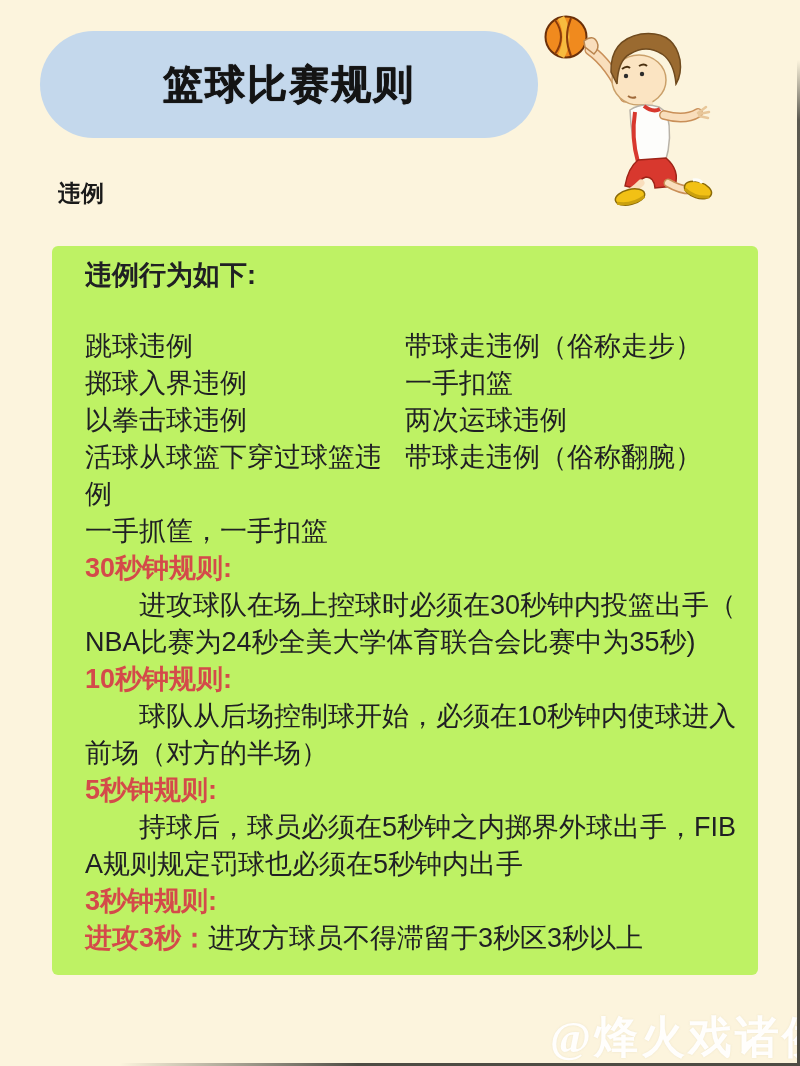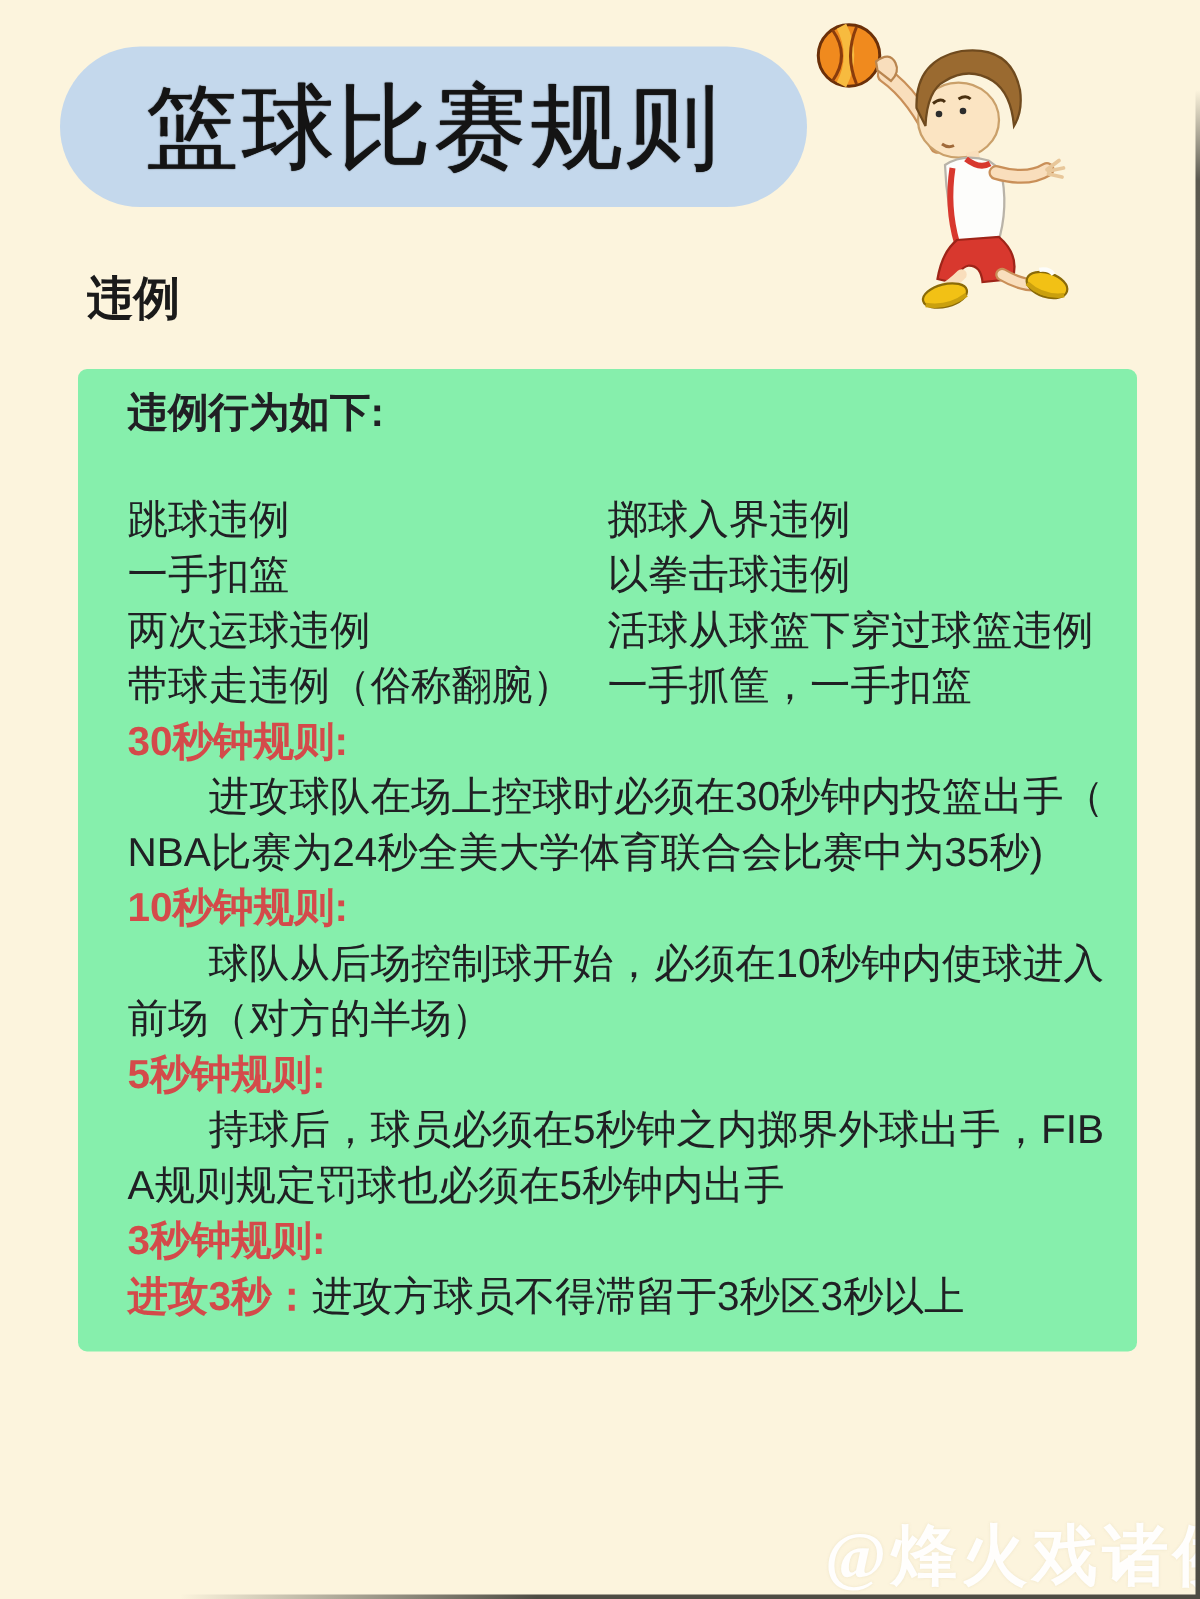--- a/index.html
+++ b/index.html
@@ -8,32 +8,32 @@
     background:#fcf4dd;
     font-family:"Liberation Sans","DejaVu Sans",sans-serif;
     color:#202024;
   }
   .title-pill{
     position:absolute;left:40px;top:31px;width:498px;height:107px;
     background:#c4d8ec;border-radius:58px;
     display:flex;align-items:center;justify-content:center;
   }
   .title-text{
-    font-size:62px;font-weight:400;color:#141414;letter-spacing:2px;
+    font-size:40px;font-weight:700;color:#141414;letter-spacing:2px;
     text-shadow:0 0 1px #141414, 0.5px 0 0 #141414;
     white-space:nowrap;
   }
   .boy{position:absolute;left:538px;top:0px;width:258px;height:218px;}
   .section-heading{
     position:absolute;left:58px;top:178px;
-    font-size:31px;font-weight:600;color:#1a1a1a;
+    font-size:23px;font-weight:600;color:#1a1a1a;
   }
   .card{
     position:absolute;left:52px;top:246px;width:706px;box-sizing:border-box;
-    background:#86efac;border-radius:6px;
+    background:#bef264;border-radius:6px;
     padding:11px 14px 18px 33px;
     font-size:27px;line-height:37px;font-weight:500;color:#202024;
   }
   .intro{font-weight:700;}
   .vgrid{display:grid;grid-template-columns:320px auto;margin-top:34px;}
   .rule-heading{color:#d44a4a;font-weight:600;}
   .red{color:#d44a4a;}
   .label{font-weight:600;}
   .pre{white-space:pre-line;}
   .watermark{
@@ -108,20 +108,21 @@
     <path d="M152 182 q6 -3 10 0" stroke="#fdfdfb" stroke-width="3" fill="none"></path>
   </g>
 </svg>
 
 <div class="section-heading">违例</div>
 
 <div class="card">
   <div class="intro">违例行为如下:</div>
   <div class="vgrid">
       <div>跳球违例</div>
+      <div>带球走违例（俗称走步）</div>
       <div>掷球入界违例</div>
       <div>一手扣篮</div>
       <div>以拳击球违例</div>
       <div>两次运球违例</div>
       <div>活球从球篮下穿过球篮违例</div>
       <div>带球走违例（俗称翻腕）</div>
       <div>一手抓筐，一手扣篮</div>
     </div>
   <div>
       <div class="rule-heading">30秒钟规则:</div>

